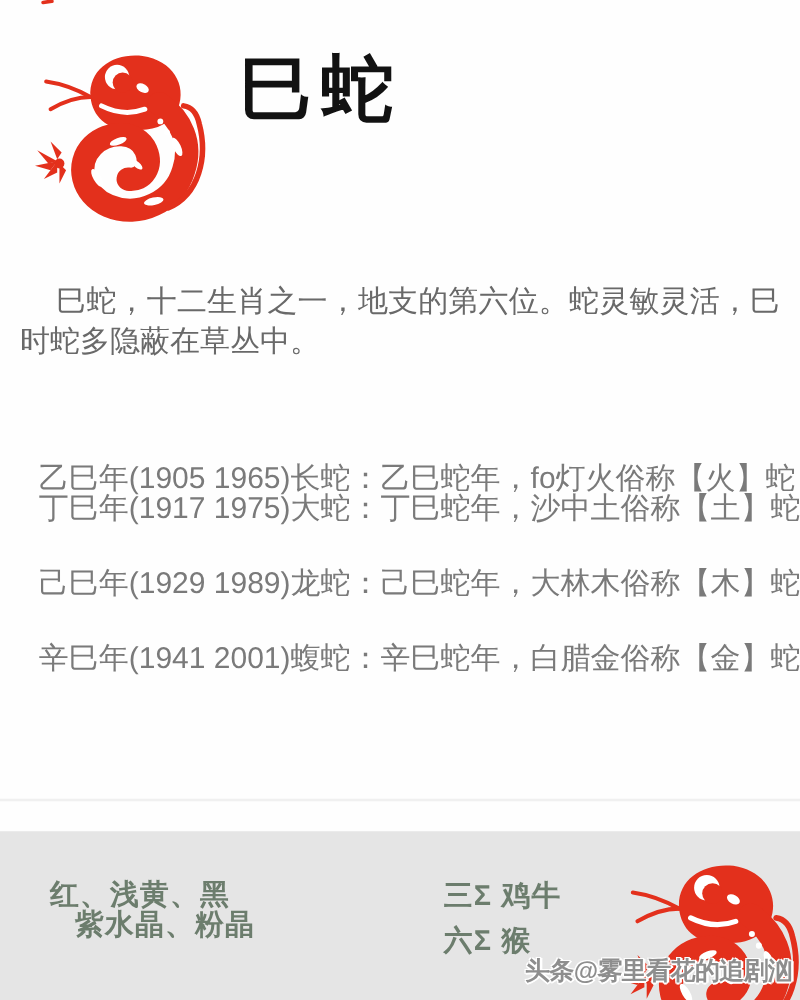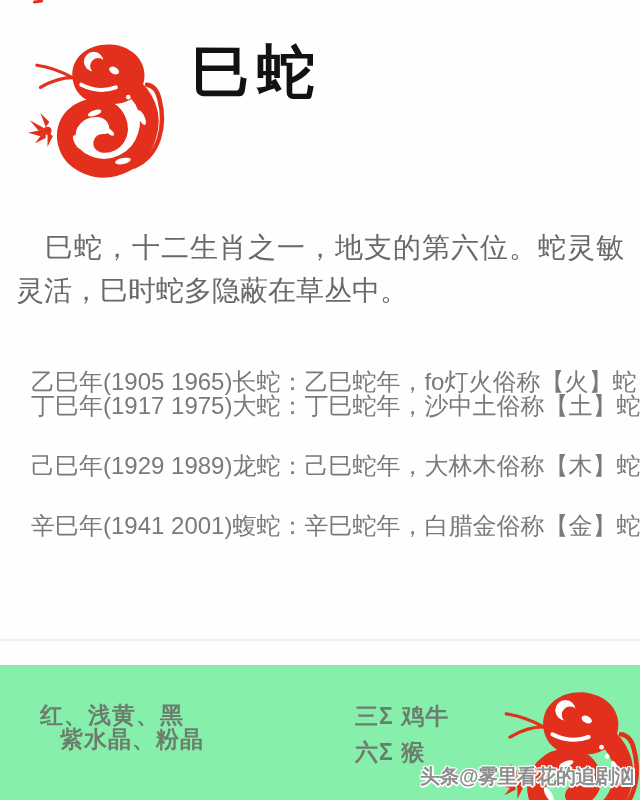--- a/index.html
+++ b/index.html
@@ -17,39 +17,39 @@
   #snake-top{left:28px;top:20px;width:142px;height:172px;}
   #page-title{
     left:192px;top:40px;
     font-size:58px;font-weight:800;color:#121212;
     letter-spacing:7px;line-height:1.1;white-space:nowrap;
   }
 
   
   #intro{
     left:16px;top:226px;width:608px;
-    font-size:28px;line-height:43px;color:#696969;
+    font-size:24px;line-height:32px;color:#696969;
     text-indent:29px;text-align:justify;
   }
 
   
   .year-row{
     left:31px;width:600px;height:30px;
     font-size:24px;color:#7a7a7a;white-space:nowrap;
   }
   #row-0{top:330px;margin-top:36px;} #row-1{top:390px;} #row-2{top:450px;}
   #row-3{top:510px;text-align:right;} #row-4{top:570px;}
 
   
   #divider{left:0;top:639px;width:640px;height:2px;background:#f0f0f0;}
 
   
   #footer{
     left:0;top:665px;width:640px;height:135px;
-    background:#86efac;overflow:hidden;
+    background:#e5e5e5;overflow:hidden;
   }
   .footer-text{
     position:absolute;color:#6c7d6d;font-size:23px;font-weight:600;
     letter-spacing:1px;white-space:nowrap;
   }
   #lucky-colors{left:40px;top:35px;}
   #lucky-crystals{left:40px;top:59px;margin-left:20px;}
   #sanhe{left:355px;top:36px;}
   #liuhe{left:355px;top:72px;}
   #snake-bottom{position:absolute;left:497px;top:2px;width:148px;height:179px;}

